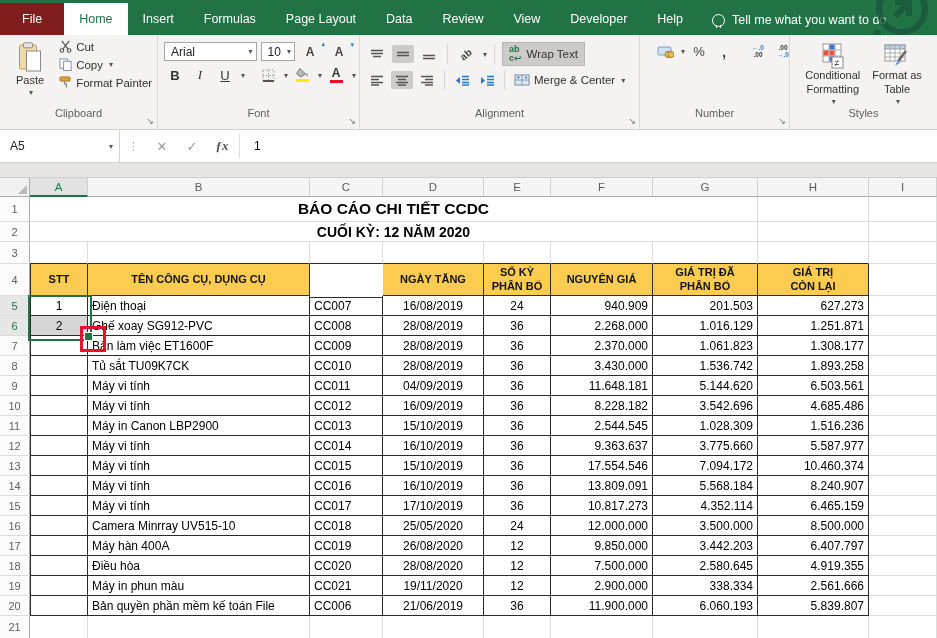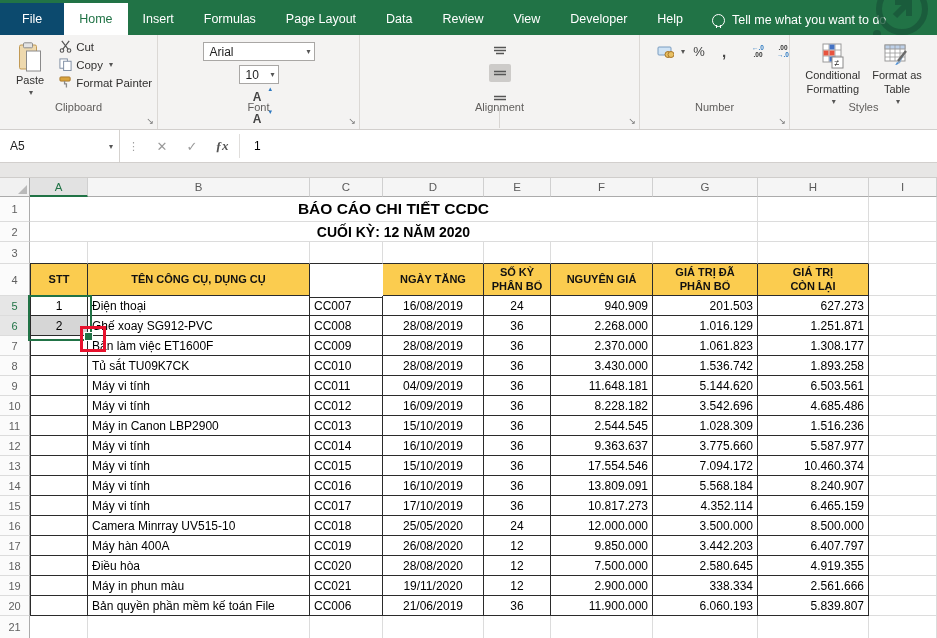--- a/index.html
+++ b/index.html
@@ -3,41 +3,41 @@
 <meta charset="utf-8">
 <style>
   html,body{margin:0;padding:0;background:#fff;}
   body{width:937px;height:638px;overflow:hidden;font-family:"Liberation Sans","DejaVu Sans",sans-serif;-webkit-font-smoothing:antialiased;}
   .app{position:relative;width:937px;height:638px;background:#fff;}
 
   
   .tabbar{position:relative;height:35px;background:#217346;display:flex;align-items:flex-end;color:#fff;overflow:hidden;}
   .tabs{display:flex;align-items:flex-end;height:100%;}
   .tab{font-size:12.5px;padding:9px 15px 9px 15px;cursor:pointer;white-space:nowrap;}
-  .tab.file{padding:9px 22px;background:#0c4a6e;font-weight:400;}
+  .tab.file{padding:9px 22px;background:#7f1d1d;font-weight:400;}
   .tab.active{background:#fff;color:#217346;}
   .tellme{display:flex;align-items:center;gap:7px;font-size:12.5px;margin-left:14px;padding-bottom:8px;}
   .bulb{width:11px;height:11px;border:1.4px solid #fff;border-radius:50%;position:relative;display:inline-block;}
   .bulb::after{content:"";position:absolute;left:3px;top:10px;width:3px;height:3px;border-left:1.4px solid #fff;border-right:1.4px solid #fff;}
   .logo{position:absolute;right:4px;top:-22px;}
 
   
   .ribbon{position:relative;height:94px;background:#f4f3f2;border-bottom:1px solid #d2cfcd;display:flex;overflow:hidden;}
   .group{position:relative;height:94px;box-sizing:border-box;border-right:1px solid #dbd8d5;padding:4px 4px 16px 4px;}
-  .group-label{position:absolute;bottom:16px;left:0;right:0;text-align:center;font-size:11px;color:#605e5c;}
+  .group-label{position:absolute;bottom:10px;left:0;right:0;text-align:center;font-size:11px;color:#605e5c;}
   .launch{position:absolute;bottom:3px;right:3px;font-size:9px;color:#777;line-height:1;cursor:pointer;}
   .launch::after{content:"↘";}
   .dd{font-size:8px;color:#555;margin-left:2px;}
   .dd::after{content:"▾";}
   .bigbtn{display:flex;flex-direction:column;align-items:center;justify-content:flex-start;gap:2px;padding:3px 6px;font-size:11px;color:#323130;cursor:pointer;border-radius:2px;}
   .smallbtn{display:flex;align-items:center;gap:4px;font-size:11.5px;color:#323130;padding:1px 3px;cursor:pointer;white-space:nowrap;}
   .iconbtn{display:flex;align-items:center;justify-content:center;min-width:18px;height:18px;padding:0 2px;cursor:pointer;border-radius:2px;}
   .pressed{background:#cdcbc9;}
   .combo{display:flex;align-items:center;justify-content:space-between;background:#fff;border:1px solid #a9a7a5;height:19px;box-sizing:border-box;font-size:12px;color:#222;padding:0 3px 0 6px;cursor:pointer;}
-  .row1{display:flex;align-items:center;gap:4px;margin:3px 2px 4px 2px;flex-direction:column;}
+  .row1{display:flex;align-items:center;gap:4px;margin:3px 2px 4px 2px;}
   .row2{display:flex;align-items:center;gap:3px;margin:2px 2px;}
   .vsep{width:1px;height:20px;background:#d8d5d2;margin:0 3px;}
   .clip-right{display:flex;flex-direction:column;gap:3px;justify-content:center;}
   .B{font-weight:bold;font-size:13px;color:#333;}
   .I{font-style:italic;font-family:"Liberation Serif",serif;font-size:13px;color:#333;}
   .U{text-decoration:underline;font-size:13px;color:#333;}
   .fontAup,.fontAdn{font-size:12px;font-weight:bold;color:#444;position:relative;padding-right:5px;}
   .fontAup::after{content:"▴";position:absolute;top:-3px;right:-1px;font-size:7px;color:#2b78c1;}
   .fontAdn::after{content:"▾";position:absolute;top:-2px;right:-1px;font-size:7px;color:#2b78c1;}
   .fillbar{display:flex;flex-direction:column;align-items:center;line-height:1;}

